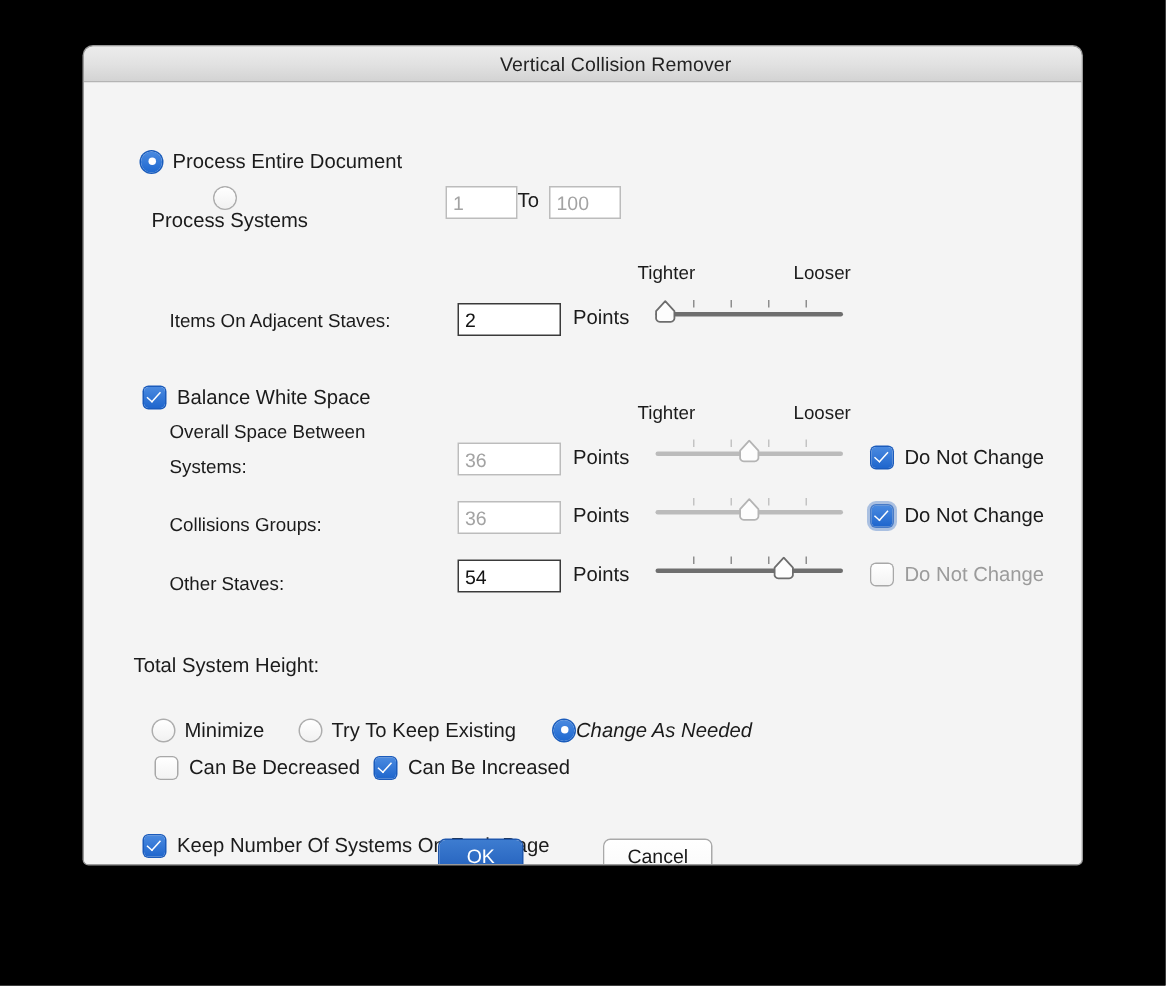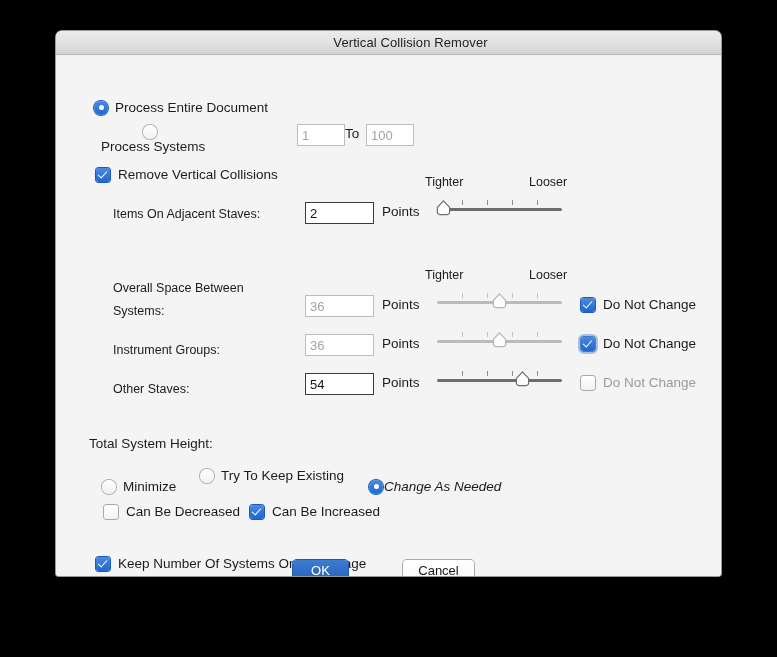--- a/index.html
+++ b/index.html
@@ -205,24 +205,20 @@
     </div>
 
     <div class="row" style="left:38px; top:70px;flex-direction:column;">
       <span class="radio"></span>
       <span class="lbl" style="margin-left:7px;">Process Systems</span>
     </div>
     <input class="tf disabled" style="position: absolute; left: 241px; top: 69px; width: 48px;" disabled="" value="1">
     <span class="lbl" style="position:absolute; left:289px; top:71px;">To</span>
     <input class="tf disabled" style="position: absolute; left: 310px; top: 69px; width: 48px;" disabled="" value="100">
 
-    <div class="row" style="left:40px; top:112px;">
-      <span class="cb on"></span>
-      <span class="lbl" style="margin-left:8px;">Remove Vertical Collisions</span>
-    </div>
 
     <div style="position:absolute; left:57px; top:152px;" class="lbl small">Items On Adjacent Staves:</div>
 
     <input class="tf" style="position: absolute; left: 249px; top: 147px; width: 69px;" value="2">
     <span class="lbl" style="position:absolute; left:326px; top:149px;">Points</span>
 
     <span class="lbl small" style="position:absolute; left:369px; top:120px;">Tighter</span>
     <span class="lbl small" style="position:absolute; left:473px; top:120px;">Looser</span>
 
     <div class="slider" id="slider-collisions" style="position:absolute; left:381px; top:137px; width:125px;">
@@ -233,20 +229,24 @@
           <div class="tick" style="left: 100px;"></div>
         </div>
       <div class="track"></div>
       <div class="thumb" style="left: 6px;">
         <svg width="15" height="16" viewBox="0 0 15 16">
           <path d="M7.5 0.8 L13.6 7.4 L13.6 11.5 A2.6 2.6 0 0 1 11 14.6 L4 14.6 A2.6 2.6 0 0 1 1.4 11.5 L1.4 7.4 Z" fill="#fdfdfd" stroke="#6d6d6d" stroke-width="1.2" stroke-linejoin="round"></path>
         </svg>
       </div>
     </div>
 
+    <div class="row" style="left:40px; top:202px;">
+      <span class="cb on"></span>
+      <span class="lbl" style="margin-left:8px;">Balance White Space</span>
+    </div>
 
     <div style="position:absolute; left:57px; top:226px;" class="lbl small">Overall Space Between</div>
 
     <span class="lbl small" style="position:absolute; left:369px; top:213px;">Tighter</span>
     <span class="lbl small" style="position:absolute; left:473px; top:213px;">Looser</span>
 
     <span class="lbl small" style="position:absolute; left:57px; top:249px;">Systems:</span>
     <input class="tf disabled" style="position: absolute; left: 249px; top: 240px; width: 69px;" disabled="" value="36">
     <span class="lbl" style="position:absolute; left:326px; top:242px;">Points</span>
     <div class="slider disabled" id="slider-row0" style="position:absolute; left:381px; top:230px; width:125px;">
@@ -261,21 +261,21 @@
         <svg width="15" height="16" viewBox="0 0 15 16">
           <path d="M7.5 0.8 L13.6 7.4 L13.6 11.5 A2.6 2.6 0 0 1 11 14.6 L4 14.6 A2.6 2.6 0 0 1 1.4 11.5 L1.4 7.4 Z" fill="#fdfdfd" stroke="#b4b4b4" stroke-width="1.2" stroke-linejoin="round"></path>
         </svg>
       </div>
     </div>
     <div class="row" style="left:525px; top:242px;">
       <span class="cb on"></span>
       <span class="lbl" style="margin-left:8px;">Do Not Change</span>
     </div>
 
-    <span class="lbl small" style="position:absolute; left:57px; top:288px;">Instrument Groups:</span>
+    <span class="lbl small" style="position:absolute; left:57px; top:288px;">Collisions Groups:</span>
     <input class="tf disabled" style="position: absolute; left: 249px; top: 279px; width: 69px;" disabled="" value="36">
     <span class="lbl" style="position:absolute; left:326px; top:281px;">Points</span>
     <div class="slider disabled" id="slider-row1" style="position:absolute; left:381px; top:269px; width:125px;">
       <div class="ticks">
           <div class="tick" style="left: 25px;"></div>
           <div class="tick" style="left: 50px;"></div>
           <div class="tick" style="left: 75px;"></div>
           <div class="tick" style="left: 100px;"></div>
         </div>
       <div class="track"></div>
@@ -311,21 +311,21 @@
       <span class="cb"></span>
       <span class="lbl dim" style="margin-left:8px;">Do Not Change</span>
     </div>
 
     <div style="position:absolute; left:33px; top:381px;" class="lbl hdr">Total System Height:</div>
 
     <div class="row" style="left:46px; top:424px;">
       <span class="radio"></span>
       <span class="lbl" style="margin-left:7px;">Minimize</span>
     </div>
-    <div class="row" style="left:144px; top:413px;justify-content:flex-end;">
+    <div class="row" style="left:144px; top:424px;justify-content:flex-end;">
       <span class="radio"></span>
       <span class="lbl" style="margin-left:7px;">Try To Keep Existing</span>
     </div>
     <div class="row" style="left:313px; top:424px;">
       <span class="radio on"></span>
       <span class="lbl" style="margin-left:1px;font-style:italic;">Change As Needed</span>
     </div>
 
     <div class="row" style="left:48px; top:449px;">
       <span class="cb"></span>

